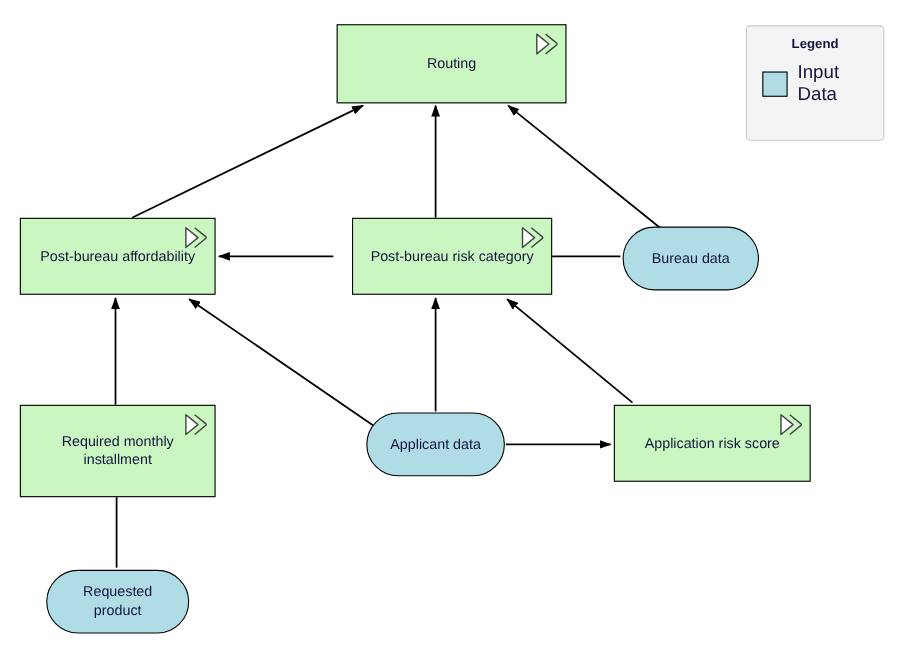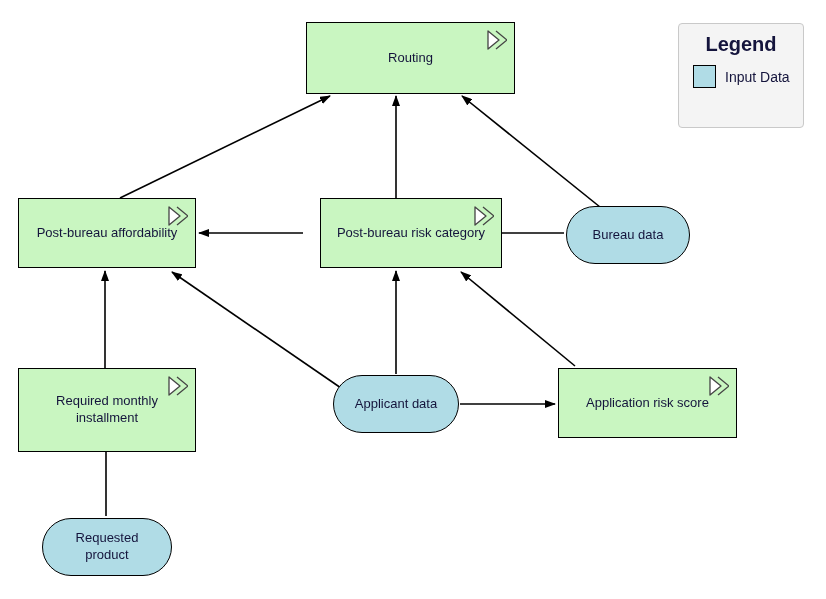--- a/index.html
+++ b/index.html
@@ -70,39 +70,39 @@
     background: #f4f4f4;
     border: 1px solid #c9c9c9;
     border-radius: 4px;
     box-sizing: border-box;
     padding: 9px 0 0 0;
     z-index: 5;
   }
   #legend-title {
     text-align: center;
     font-weight: bold;
-    font-size: 20px;
+    font-size: 12px;
     color: #14143c;
     margin-bottom: 9px;
   }
   .legend-row {
     display: flex;
     align-items: center;
     margin: 0 0 7px 14px;
   }
   .legend-swatch {
     width: 23px;
     height: 23px;
     border: 1.5px solid #000;
     box-sizing: border-box;
     flex: none;
   }
   .legend-text {
     margin-left: 9px;
-    font-size: 14px;
+    font-size: 17px;
     color: #14143c;
   }
 </style>
 </head>
 <body>
 
 <div id="canvas">
 
   <svg id="edge-layer" viewBox="0 0 826 599" xmlns="http://www.w3.org/2000/svg">
     <defs>

